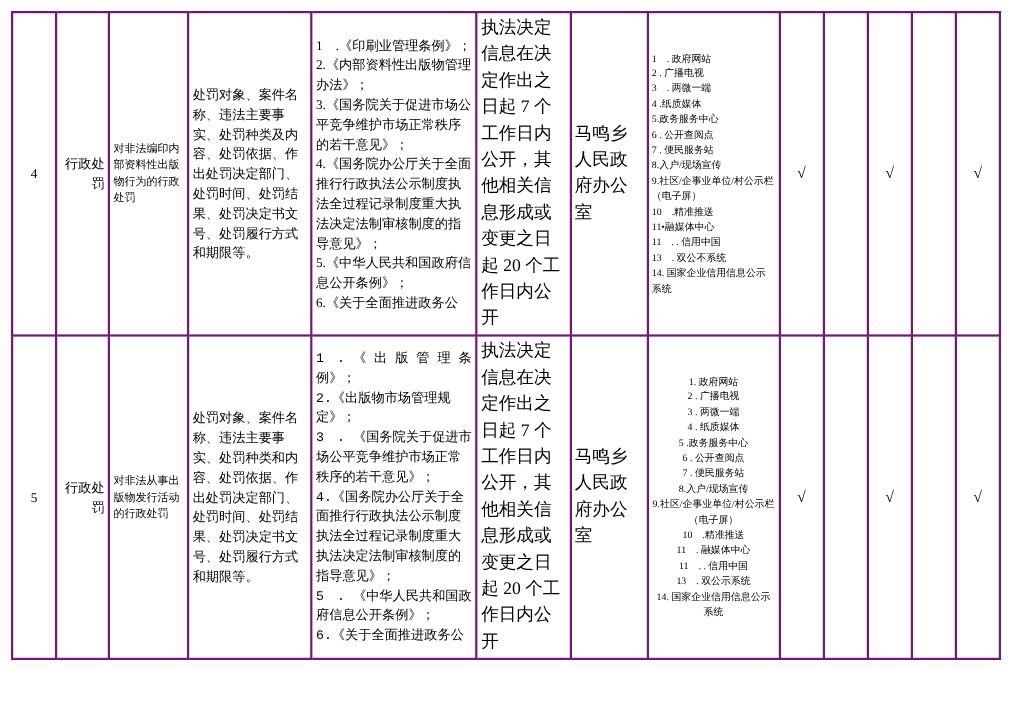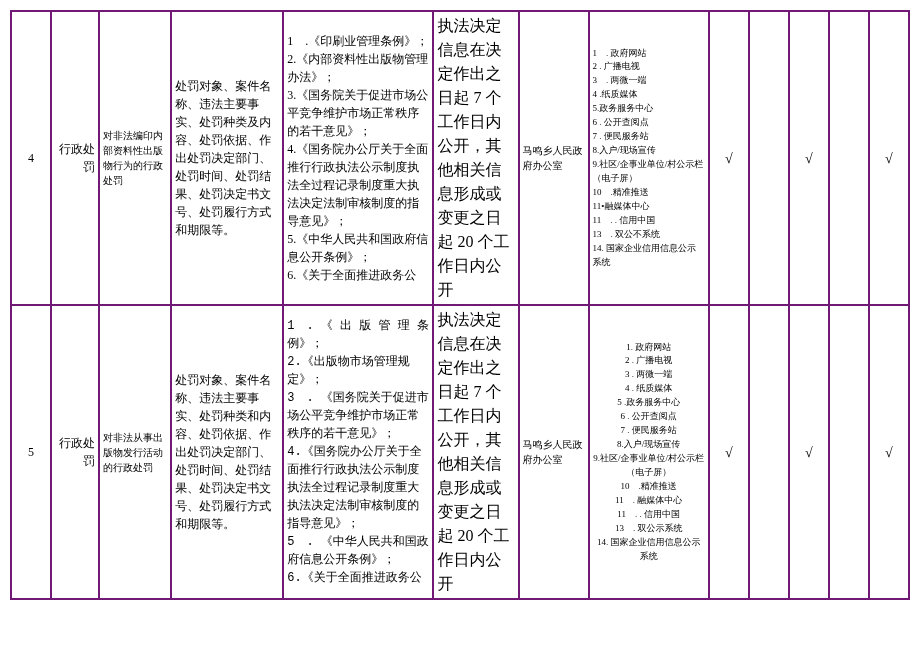--- a/index.html
+++ b/index.html
@@ -21,21 +21,21 @@
     vertical-align: middle;
     word-break: break-all;
     line-height: 1.5;
   }
   .col-seq { width: 40px; text-align: center; font-size: 12px; }
   .col-cat { width: 48px; text-align: right; font-size: 12px; }
   .col-matter { width: 72px; font-size: 10px; }
   .col-content { width: 112px; font-size: 12px; margin-left: 33px; }
   .col-basis { width: 150px; font-size: 12px; }
   .col-time { width: 85px; font-size: 16px; }
-  .col-subject { width: 70px; text-align: left; font-size: 10px; }
+  .col-subject { width: 70px; text-align: left; font-size: 16px; }
   .col-channel { width: 120px; font-size: 9px; }
   .col-chk { width: 40px; text-align: center; font-size: 14px; }
   .basis-cell { text-align: left; }
   .channel-cell { text-align: left; line-height: 1.55; font-family: Liberation Serif, serif; }
 </style>
 </head>
 <body>
 
 <table>
   <tbody>

